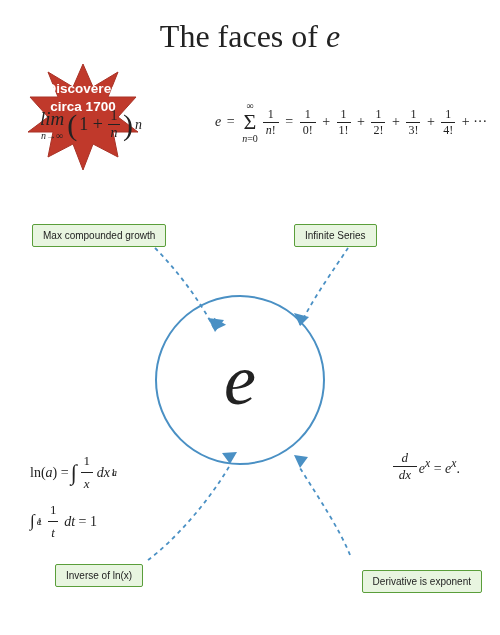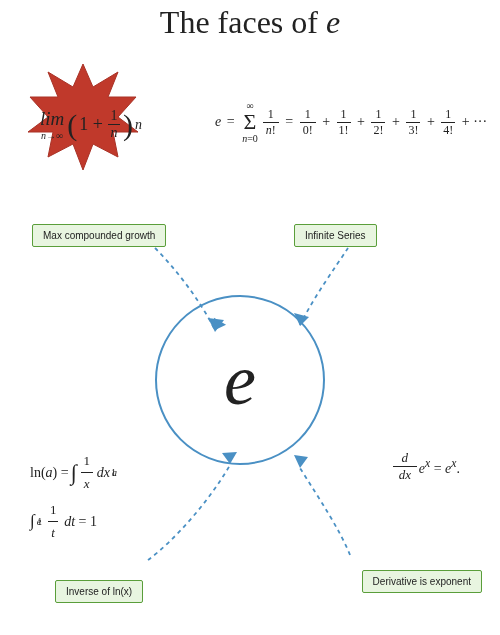--- a/index.html
+++ b/index.html
@@ -10,21 +10,21 @@
       font-family: Georgia, 'Times New Roman', serif;
       position: relative;
       overflow: hidden;
     }
 
     
     .page-title {
       text-align: center;
       font-size: 32px;
       font-weight: normal;
-      padding-top: 4px;
+      padding-top: 18px;
       color: #222;
       font-family: 'Palatino Linotype', Georgia, serif;
     }
     .page-title em {
       font-style: italic;
     }
 
     
     .starburst-wrap {
       position: absolute;
@@ -147,21 +147,21 @@
     .label-max-growth {
       top: 224px;
       left: 32px;
     }
     .label-infinite-series {
       top: 224px;
       left: 294px;
       text-align: right;
     }
     .label-inverse-ln {
-      bottom: 32px;
+      bottom: 48px;
       left: 55px;
       margin-top: 35px;
     }
     .label-derivative {
       bottom: 42px;
       right: 18px;
     }
 
     
     .center-circle {
@@ -256,20 +256,24 @@
 <body>
 
 <h1 class="page-title">
   <span>The faces of </span><em>e</em>
 </h1>
 
 <div class="starburst-wrap">
   <svg class="starburst-svg" viewBox="0 0 130 110" xmlns="http://www.w3.org/2000/svg">
     <polygon points="65,2 75,25 100,10 90,35 118,35 100,55 120,70 95,70 100,95 75,82 65,108 55,82 30,95 35,70 10,70 30,55 12,35 40,35 30,10 55,25" fill="#c0392b" stroke="#a93226" stroke-width="1"></polygon>
   </svg>
+  <div class="starburst-text">
+    <span>Discovered</span><br>
+    <span>circa  1700</span>
+  </div>
 </div>
 
 <div class="formula-topleft">
   <div class="limit-expr">
     <div class="lim-block">
       <span class="lim-text">lim</span>
       <span class="lim-sub"><em>n</em>→∞</span>
     </div>
     <div class="paren-expr">
       <span class="big-paren">(</span>

